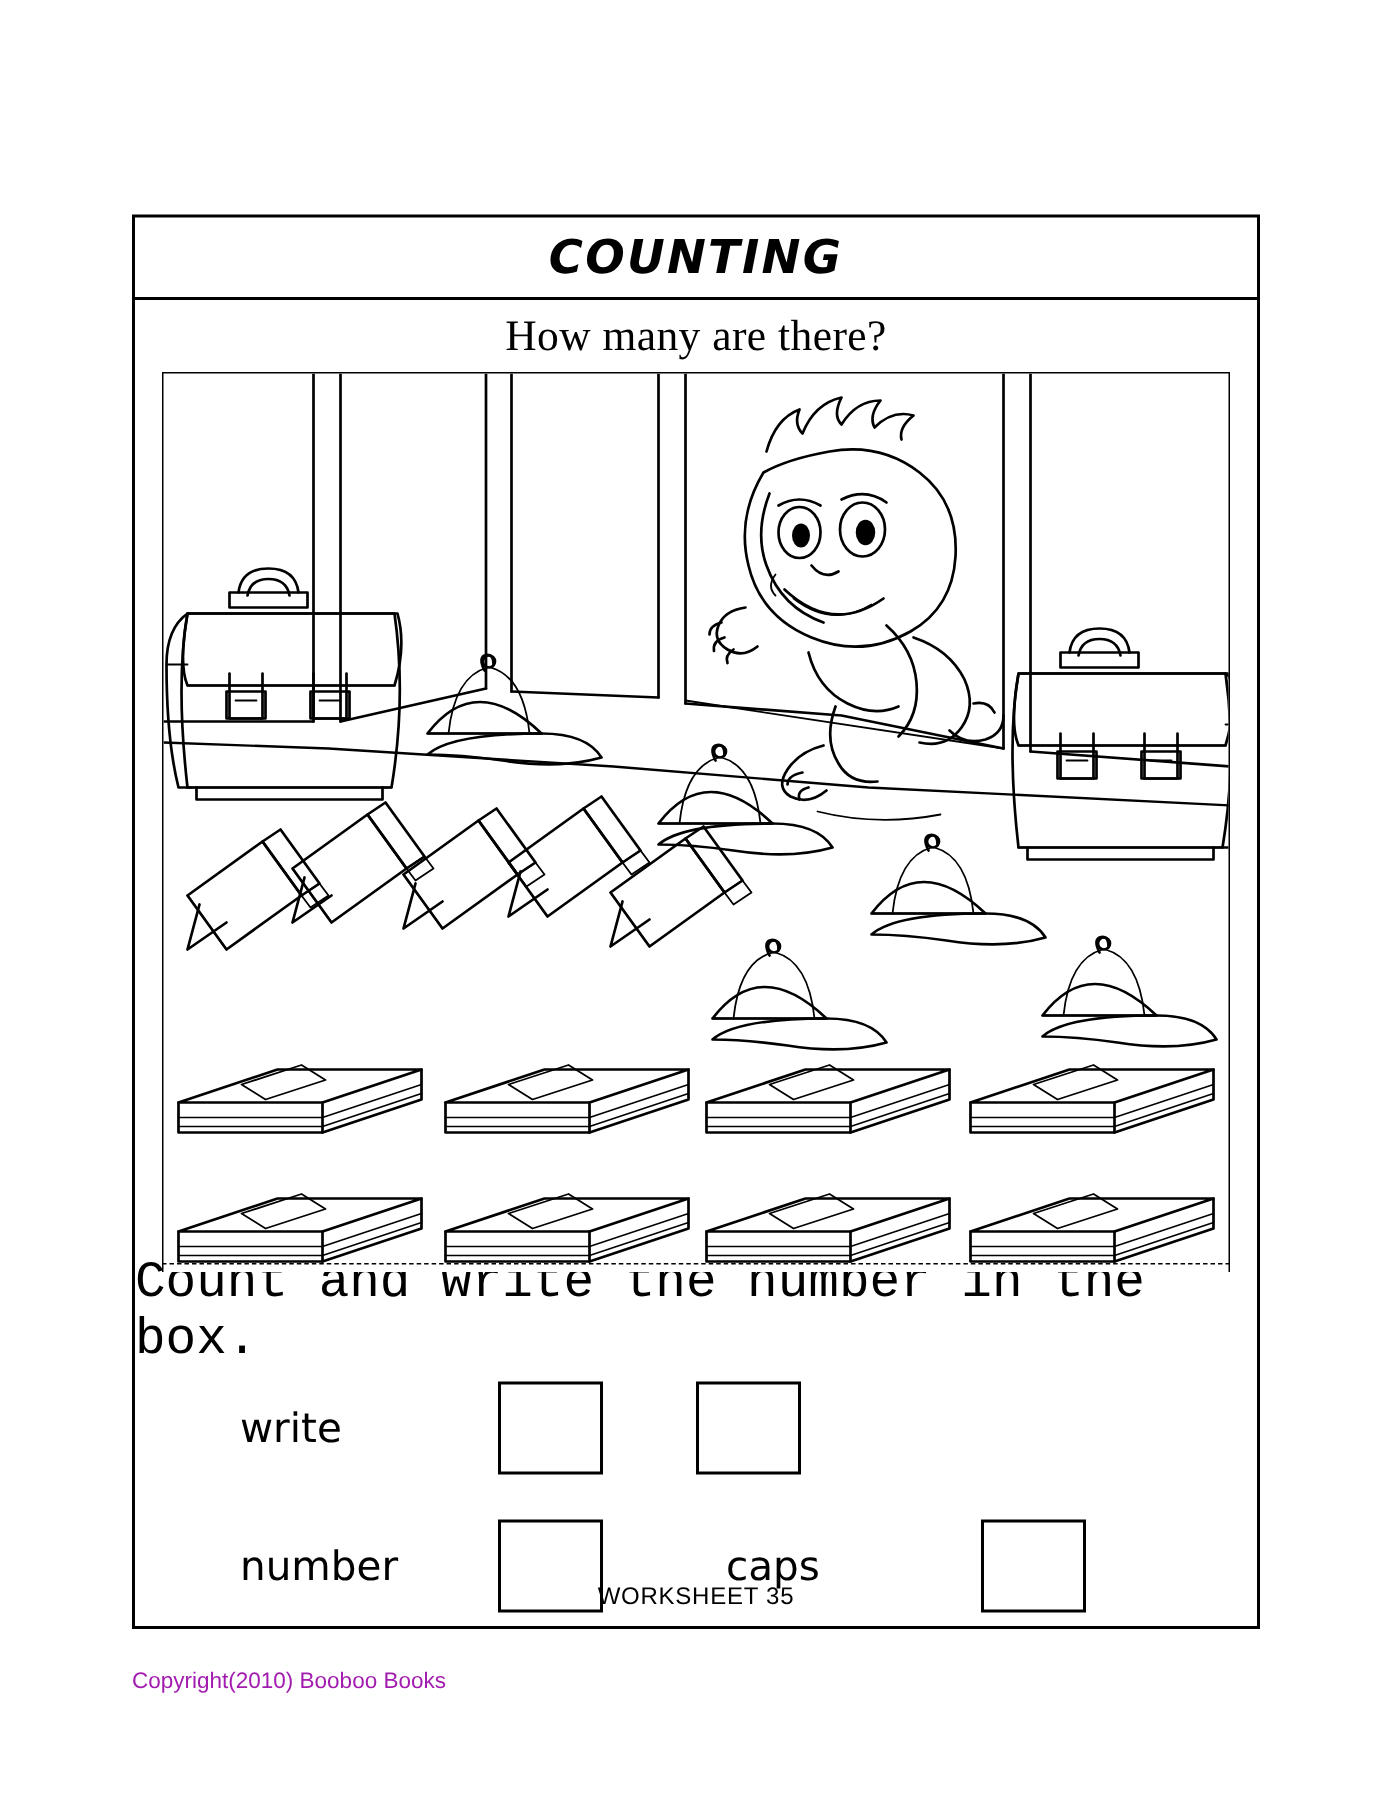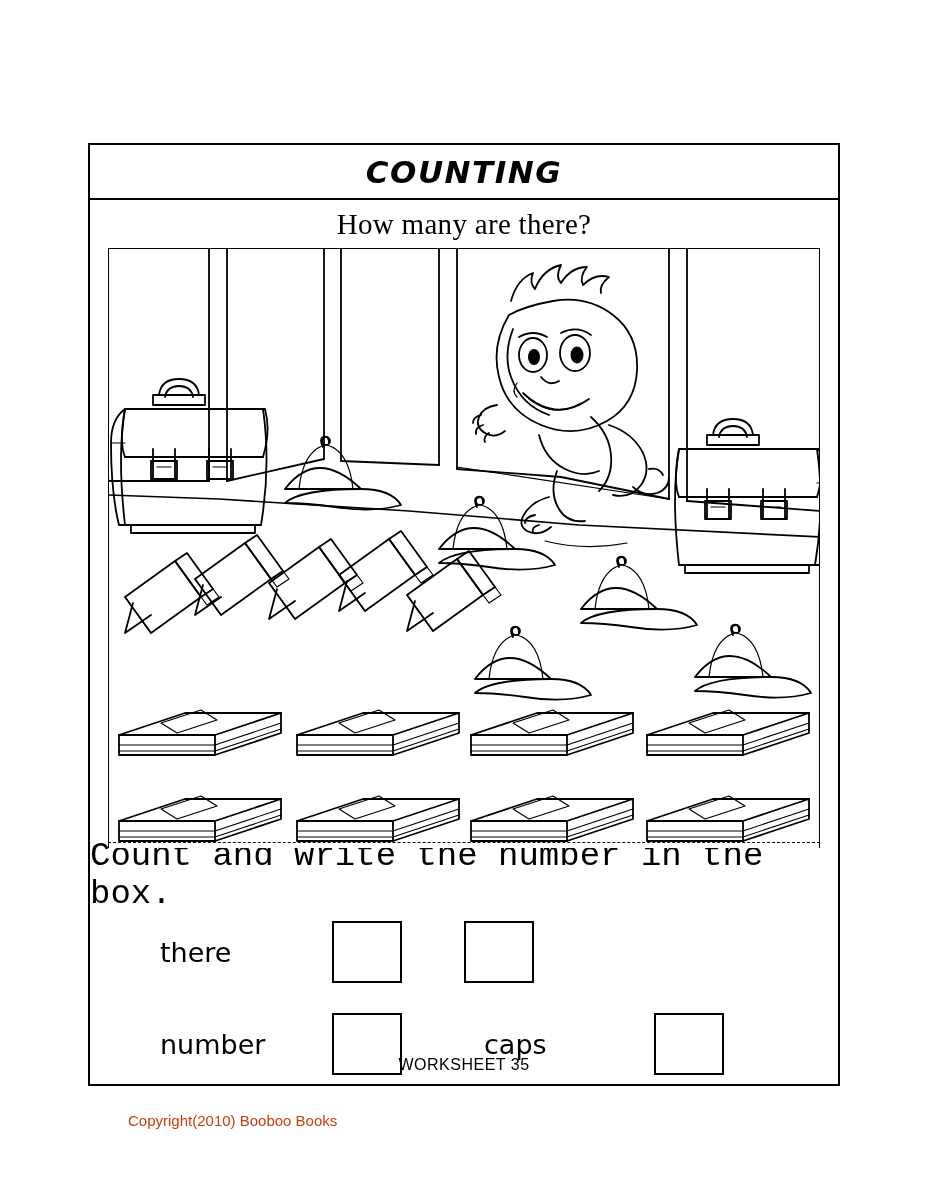--- a/index.html
+++ b/index.html
@@ -126,22 +126,21 @@
     font-size: 16px;
     letter-spacing: 0.5px;
   }
 
   #copyright {
     position: absolute;
     left: 88px;
     top: 1112px;
     font-family: "Liberation Sans", sans-serif;
     font-size: 15px;
-    color: #c2410c;
-    margin-left: 40px;
+    color: #a21caf;
   }
 </style>
 </head>
 <body>
 
 <div id="worksheet">
 
   <div class="title-bar">
     <span class="title-text">COUNTING</span>
   </div>
@@ -449,21 +448,21 @@
       </g>
     </svg>
   </div>
   <div class="scene-dashed-bottom"></div>
 
   <div class="instruction">Count and write the number in the box.</div>
 
   <div class="answers">
     <div class="answer-row">
       <div class="answer-cell">
-        <span class="answer-label">there</span>
+        <span class="answer-label">write</span>
         <div class="answer-box"></div>
       </div>
       <div class="answer-cell right">
         <div class="answer-box"></div>
       </div>
     </div>
     <div class="answer-row">
       <div class="answer-cell">
         <span class="answer-label">number</span>
         <div class="answer-box"></div>

